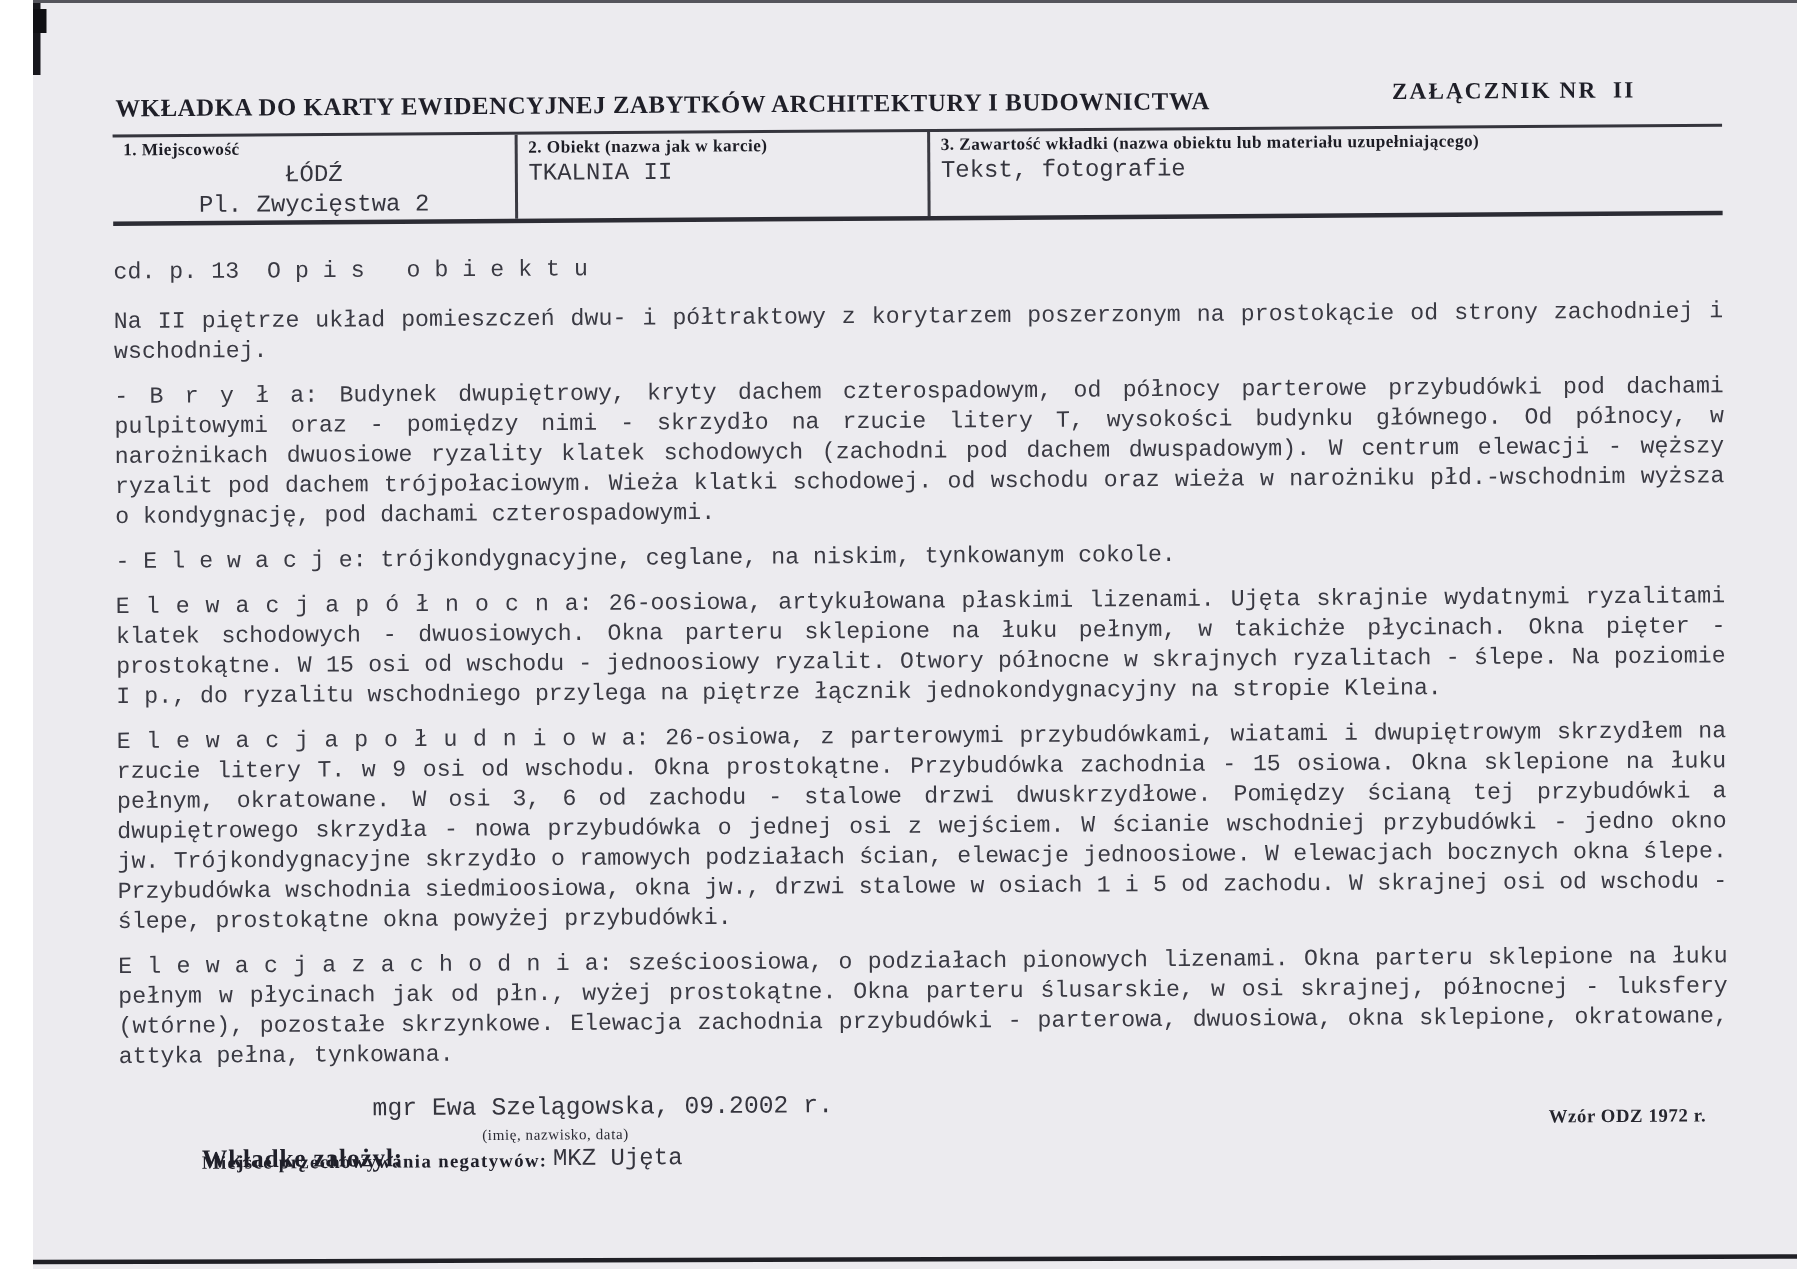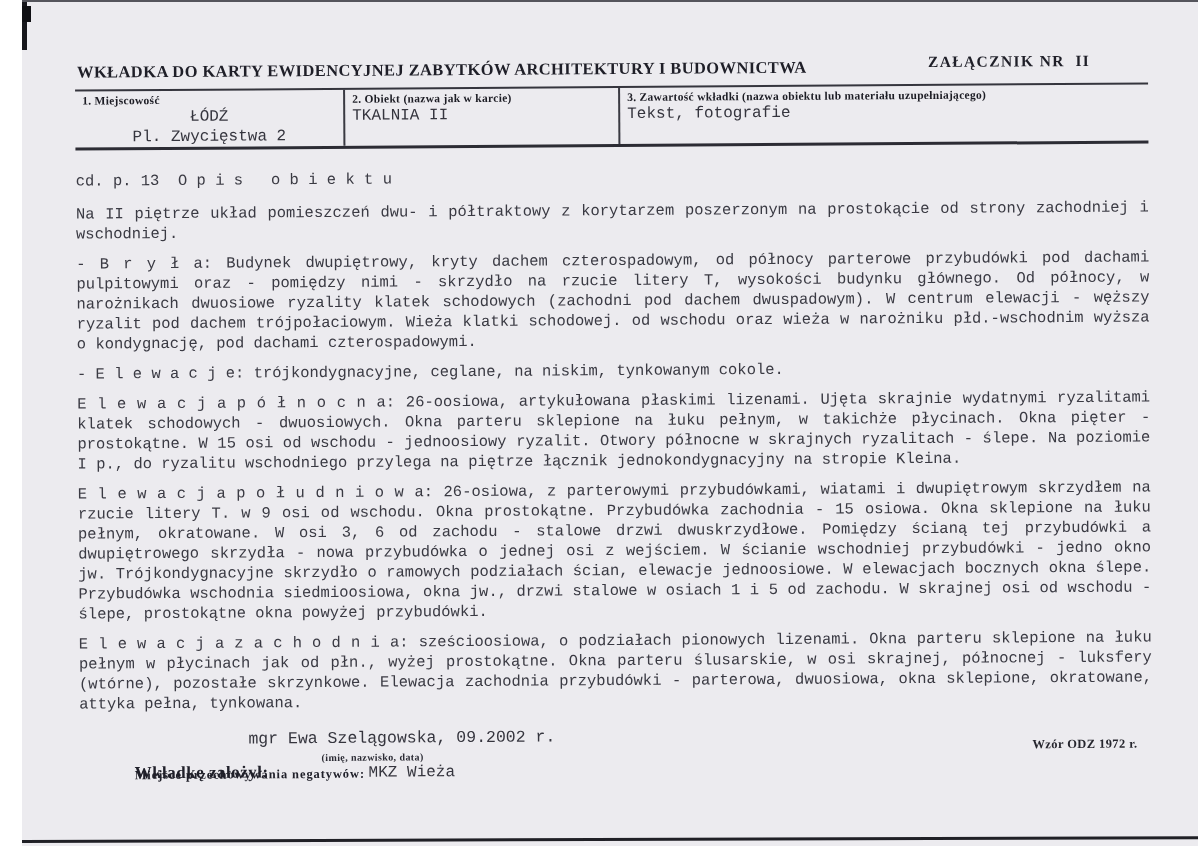--- a/index.html
+++ b/index.html
@@ -76,21 +76,21 @@
   .footer-typed{
     position:absolute;
     font-family:"Liberation Mono", monospace;
     color:#35353e;white-space:pre;
   }
   .f-founder-value{left:224px;top:727px;font-size:16.5px;}
   .f-negatives-value{left:344px;top:762px;font-size:16px;}
   .f-founder-note{
     position:absolute;left:297px;top:750px;
     font-family:"Liberation Serif", serif;
-    font-size:10px;font-weight:700;letter-spacing:0.4px;color:#2a2a33;
+    font-size:10px;font-weight:400;letter-spacing:0.4px;color:#2a2a33;
   }
   .f-version{
     position:absolute;left:1008px;top:740px;
     font-family:"Liberation Serif", serif;
     font-size:12.5px;font-weight:600;letter-spacing:0.4px;color:#26262e;
   }
 </style>
 </head>
 <body>
 
@@ -131,18 +131,18 @@
       <p>E l e w a c j a   p ó ł n o c n a: 26-oosiowa, artykułowana płaskimi lizenami. Ujęta skrajnie wydatnymi ryzalitami klatek schodowych - dwuosiowych. Okna parteru sklepione na łuku pełnym, w takichże płycinach. Okna pięter - prostokątne. W 15 osi od wschodu - jednoosiowy ryzalit. Otwory północne w skrajnych ryzalitach - ślepe. Na poziomie I p., do ryzalitu wschodniego przylega na piętrze łącznik jednokondygnacyjny na stropie Kleina.</p>
       <p>E l e w a c j a   p o ł u d n i o w a: 26-osiowa, z parterowymi przybudówkami, wiatami i dwupiętrowym skrzydłem na rzucie litery T. w 9 osi od wschodu. Okna prostokątne. Przybudówka zachodnia - 15 osiowa. Okna sklepione na łuku pełnym, okratowane. W osi 3, 6 od zachodu - stalowe drzwi dwuskrzydłowe. Pomiędzy ścianą tej przybudówki a dwupiętrowego skrzydła - nowa przybudówka o jednej osi z wejściem. W ścianie wschodniej przybudówki - jedno okno jw. Trójkondygnacyjne skrzydło o ramowych podziałach ścian, elewacje jednoosiowe. W elewacjach bocznych okna ślepe. Przybudówka wschodnia siedmioosiowa, okna jw., drzwi stalowe w osiach 1 i 5 od zachodu. W skrajnej osi od wschodu - ślepe, prostokątne okna powyżej przybudówki.</p>
       <p>E l e w a c j a   z a c h o d n i a: sześcioosiowa, o podziałach pionowych lizenami. Okna parteru sklepione na łuku pełnym w płycinach jak od płn., wyżej prostokątne. Okna parteru ślusarskie, w osi skrajnej, północnej - luksfery (wtórne), pozostałe skrzynkowe. Elewacja zachodnia przybudówki - parterowa, dwuosiowa, okna sklepione, okratowane, attyka pełna, tynkowana.</p>
     </div>
 
     <div class="footer-label f-founder-label">Wkładkę założył:</div>
     <div class="footer-typed f-founder-value">mgr Ewa Szelągowska, 09.2002 r.</div>
     <div class="f-founder-note">(imię, nazwisko, data)</div>
 
     <div class="footer-label f-negatives-label">Miejsce przechowywania negatywów:</div>
-    <div class="footer-typed f-negatives-value">MKZ Wieża</div>
+    <div class="footer-typed f-negatives-value">MKZ Ujęta</div>
 
     <div class="f-version">Wzór ODZ 1972 r.</div>
 
   </div>
 </div>
 
 </body></html>

